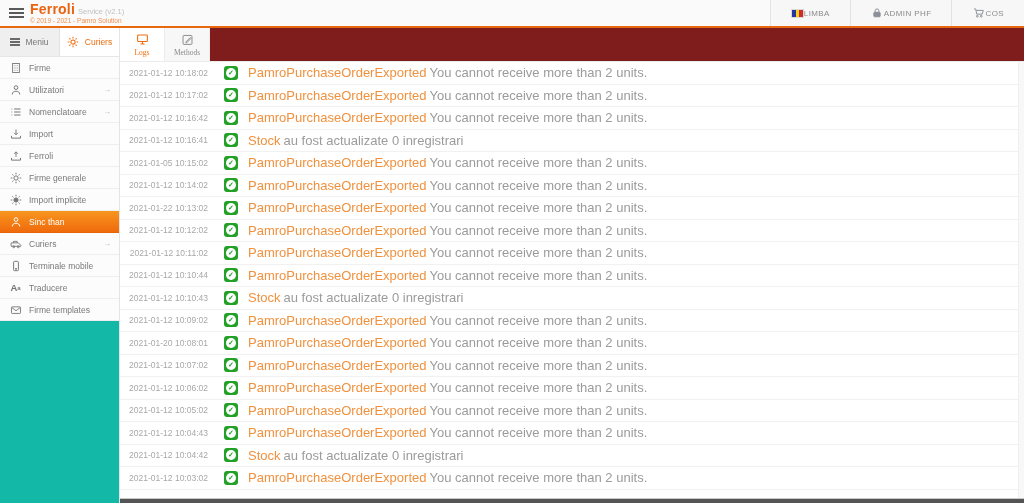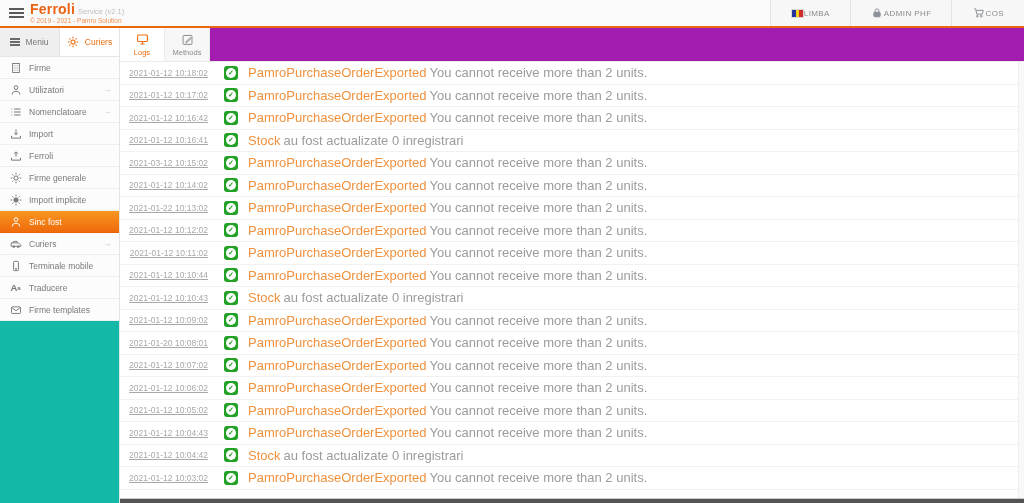--- a/index.html
+++ b/index.html
@@ -35,28 +35,28 @@
   .side-item { height:22px; display:flex; align-items:center; gap:7px; border-bottom:1px solid #eeeeee; font-size:8.5px; color:#787878; padding-left:9px; background:#fcfcfc; cursor:pointer; }
   .side-item.active { background:linear-gradient(#f8961f,#ef6a0c); color:#fff; border-bottom-color:#e86207; }
   .sicon { width:13px; height:13px; display:flex; align-items:center; justify-content:center; flex:none; }
   .sicon svg { width:12px; height:12px; }
   .side-item .arrow { margin-left:auto; margin-right:8px; color:#b8b8b8; font-size:8px; }
   .letter { font-size:9.5px; color:#757575; font-weight:bold; }
   .letter sup { font-size:6px; }
 
   
   .content { flex:1; position:relative; background:#fff; overflow:hidden; }
-  .content-tabs { height:34px; display:flex; border-bottom:1px solid #ececec; background:#a21caf; }
+  .content-tabs { height:34px; display:flex; border-bottom:1px solid #ececec; background:#7f1d1d;font-family:Liberation Serif, serif; }
   .ctab { width:45px; display:flex; flex-direction:column; align-items:center; justify-content:center; gap:2px; border-right:1px solid #ececec; font-size:7.5px; color:#8a8a8a; background:#f7f7f7; cursor:pointer; }
   .ctab.active { background:#fff; color:#ee6c0c; }
   .ctab svg { width:15px; height:13px; }
 
   .log-list { height:436px; overflow:hidden; }
   .log-row { height:22.5px; display:flex; align-items:center; border-bottom:1px solid #f1f1f1; }
-  .ts { width:88px; text-align:right; font-size:8.5px; color:#a8a8a8; flex:none;text-decoration:underline; }
+  .ts { width:88px; text-align:right; font-size:8.5px; color:#a8a8a8; flex:none; }
   .check { width:14px; height:14px; margin-left:16px; background:#23a127; border-radius:3px; display:flex; align-items:center; justify-content:center; flex:none; }
   .check i { width:10px; height:10px; background:#fff; border-radius:50%; color:#23a127; font-size:7px; font-weight:bold; font-style:normal; display:flex; align-items:center; justify-content:center; }
   .log-text { margin-left:10px; font-size:13px; white-space:nowrap; }
   .event { color:#f0913e; }
   .message { color:#9b9b9b; margin-left:3px; }
 
   .bottom-bar { position:absolute; left:0; right:0; bottom:0; height:5px; background:#545454; border-top:1px solid #c9c9c9; }
   .scroll-strip { position:absolute; right:0; top:34px; bottom:5px; width:6px; background:#f8f8f8; border-left:1px solid #efefef; }
 </style>
 </head>
@@ -215,21 +215,21 @@
         </div>
         <div class="side-item active">
           <span class="sicon">
             <svg viewBox="0 0 16 16">
                 <g stroke="#ffffff" stroke-width="1.3" fill="none">
                   <circle cx="8" cy="4.8" r="2.5"></circle>
                   <path d="M3 14c0-3 2.2-4.3 5-4.3s5 1.3 5 4.3"></path>
                 </g>
               </svg>
           </span>
-          <span>Sinc fost</span>
+          <span>Sinc than</span>
         </div>
         <div class="side-item">
           <span class="sicon">
             <svg viewBox="0 0 16 16">
                 <g stroke="#757575" stroke-width="1.2" fill="none">
                   <path d="M2 6.5h7.5c.8 0 2.5.3 3.5 1.5 1 1.1 1.5 2 1.5 2v1h-13v-4.5zM4.5 6.5V4.5h5v2"></path>
                   <circle cx="5" cy="11.7" r="1.3"></circle>
                   <circle cx="11" cy="11.7" r="1.3"></circle>
                 </g>
               </svg>
@@ -324,21 +324,21 @@
           <div class="log-row">
           <span class="ts">2021-01-12 10:16:41</span>
           <span class="check">
               <i>✓</i>
             </span>
           <span class="log-text">
             <span class="event">Stock</span><span class="message">au fost actualizate 0 inregistrari</span>
           </span>
         </div>
           <div class="log-row">
-          <span class="ts">2021-03-12 10:15:02</span>
+          <span class="ts">2021-01-05 10:15:02</span>
           <span class="check">
               <i>✓</i>
             </span>
           <span class="log-text">
             <span class="event">PamroPurchaseOrderExported</span><span class="message">You cannot receive more than 2 units.</span>
           </span>
         </div>
           <div class="log-row">
           <span class="ts">2021-01-12 10:14:02</span>
           <span class="check">

